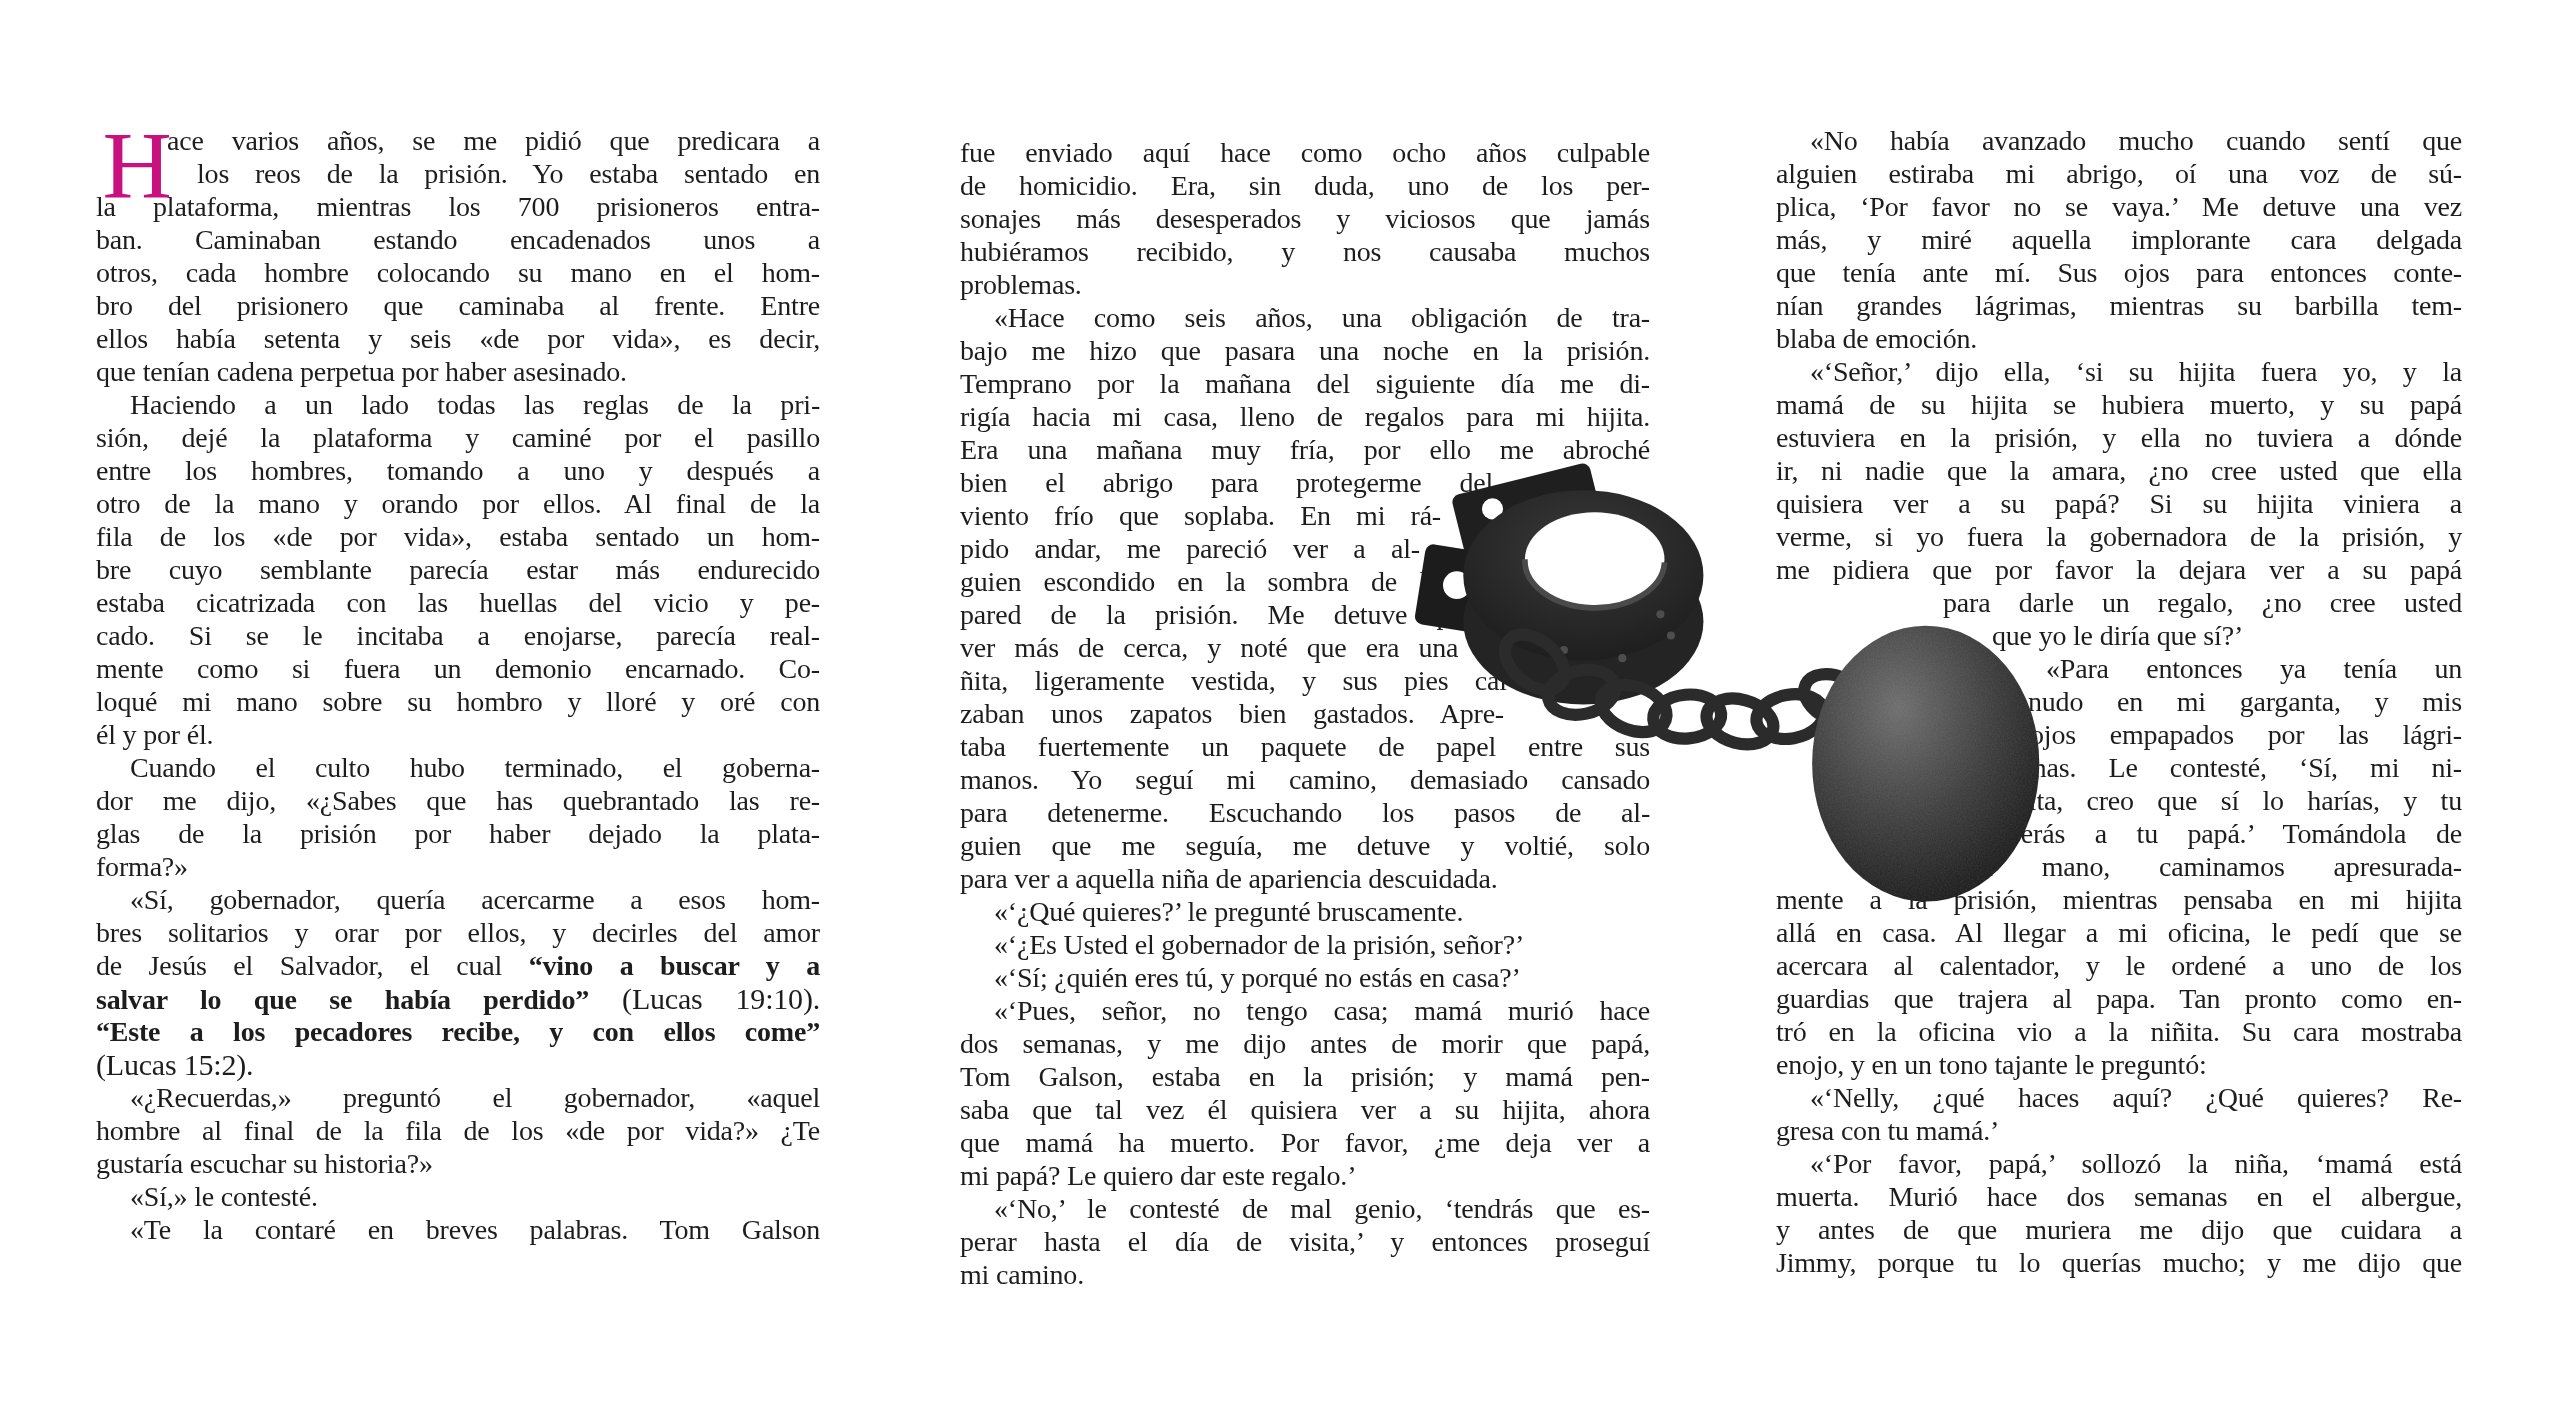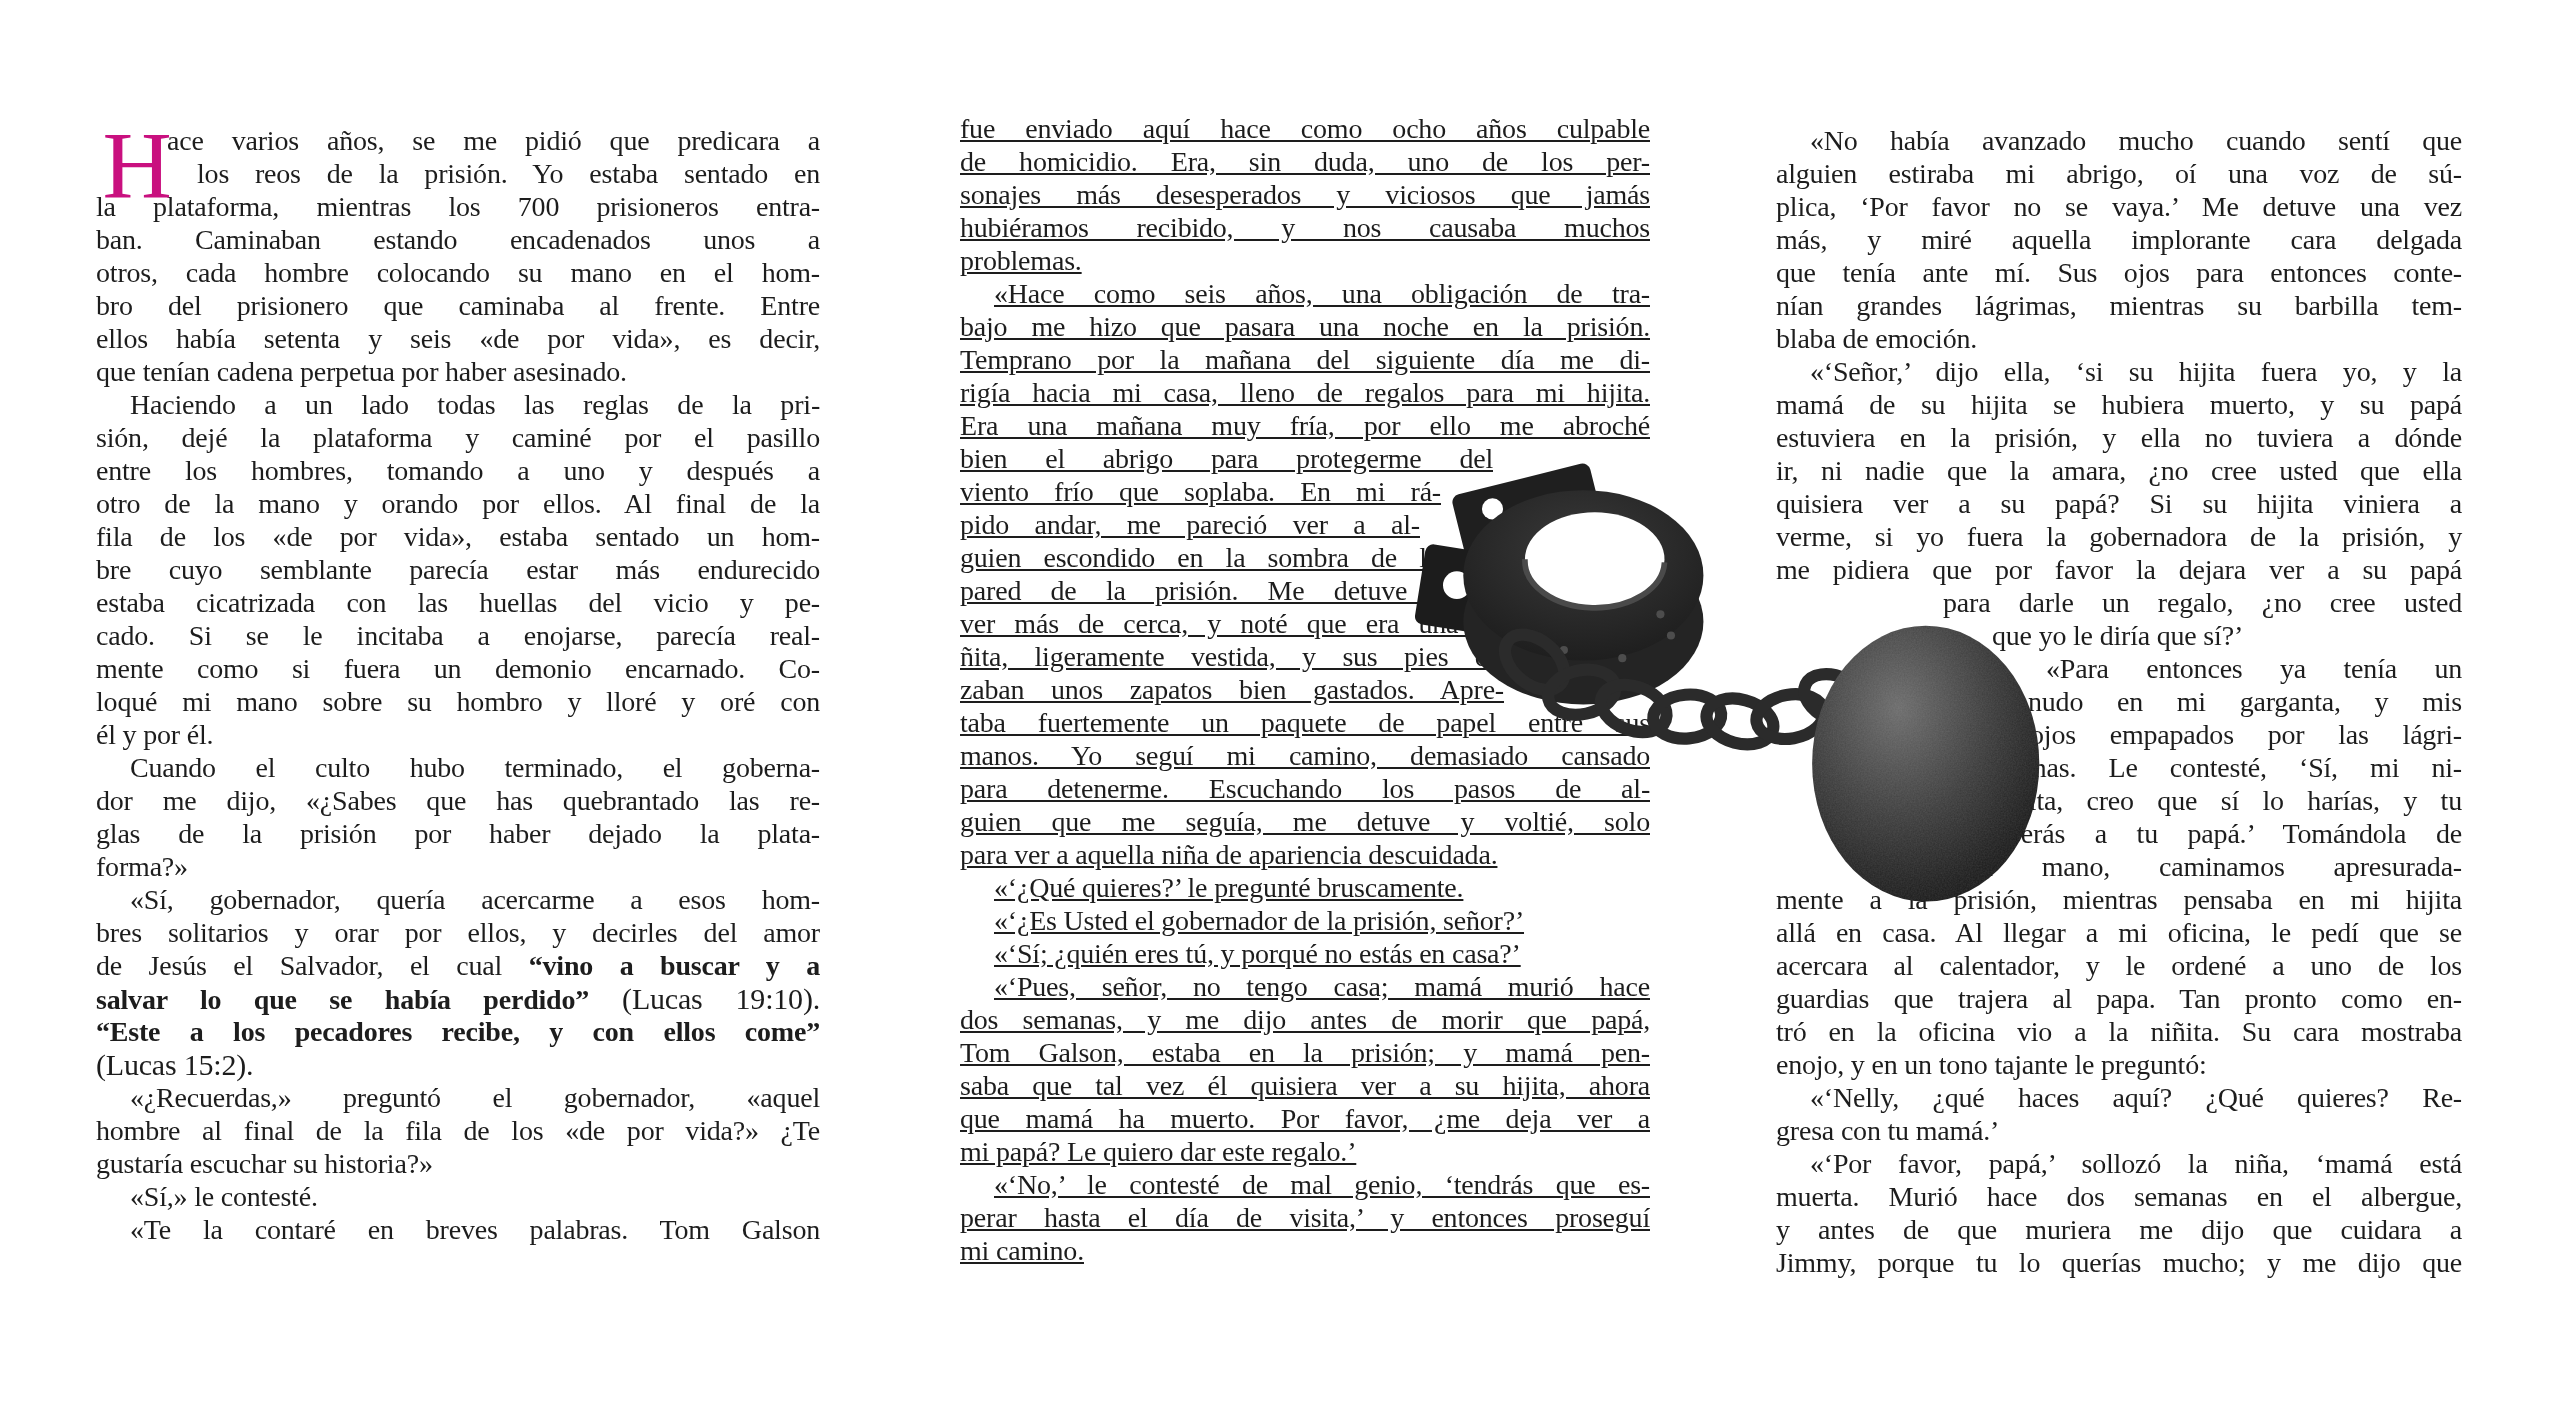--- a/index.html
+++ b/index.html
@@ -60,21 +60,21 @@
       <div class="line"><span class="b">salvar lo que se había perdido”</span><span class="sm"> (Lucas 19:10).</span></div>
       <div class="line"><span class="b">“Este a los pecadores recibe, y con ellos come”</span></div>
       <div class="line end"><span class="sm">(Lucas 15:2).</span></div>
       <div class="line" style="padding-left: 34px;"><span>«¿Recuerdas,» preguntó el gobernador, «aquel</span></div>
       <div class="line"><span>hombre al final de la fila de los «de por vida?» ¿Te</span></div>
       <div class="line end"><span>gustaría escuchar su historia?»</span></div>
       <div class="line end" style="padding-left: 34px;"><span>«Sí,» le contesté.</span></div>
       <div class="line" style="padding-left: 34px;"><span>«Te la contaré en breves palabras. Tom Galson</span></div>
     </div>
 
-  <div class="col" style="left: 960px; top: 112px; width: 690px; text-decoration: underline;">
+  <div class="col" style="left: 960px; top: 136px; width: 690px;">
       <div class="line"><span>fue enviado aquí hace como ocho años culpable</span></div>
       <div class="line"><span>de homicidio. Era, sin duda, uno de los per-</span></div>
       <div class="line"><span>sonajes más desesperados y viciosos que jamás</span></div>
       <div class="line"><span>hubiéramos recibido, y nos causaba muchos</span></div>
       <div class="line end"><span>problemas.</span></div>
       <div class="line" style="padding-left: 34px;"><span>«Hace como seis años, una obligación de tra-</span></div>
       <div class="line"><span>bajo me hizo que pasara una noche en la prisión.</span></div>
       <div class="line"><span>Temprano por la mañana del siguiente día me di-</span></div>
       <div class="line"><span>rigía hacia mi casa, lleno de regalos para mi hijita.</span></div>
       <div class="line"><span>Era una mañana muy fría, por ello me abroché</span></div>

